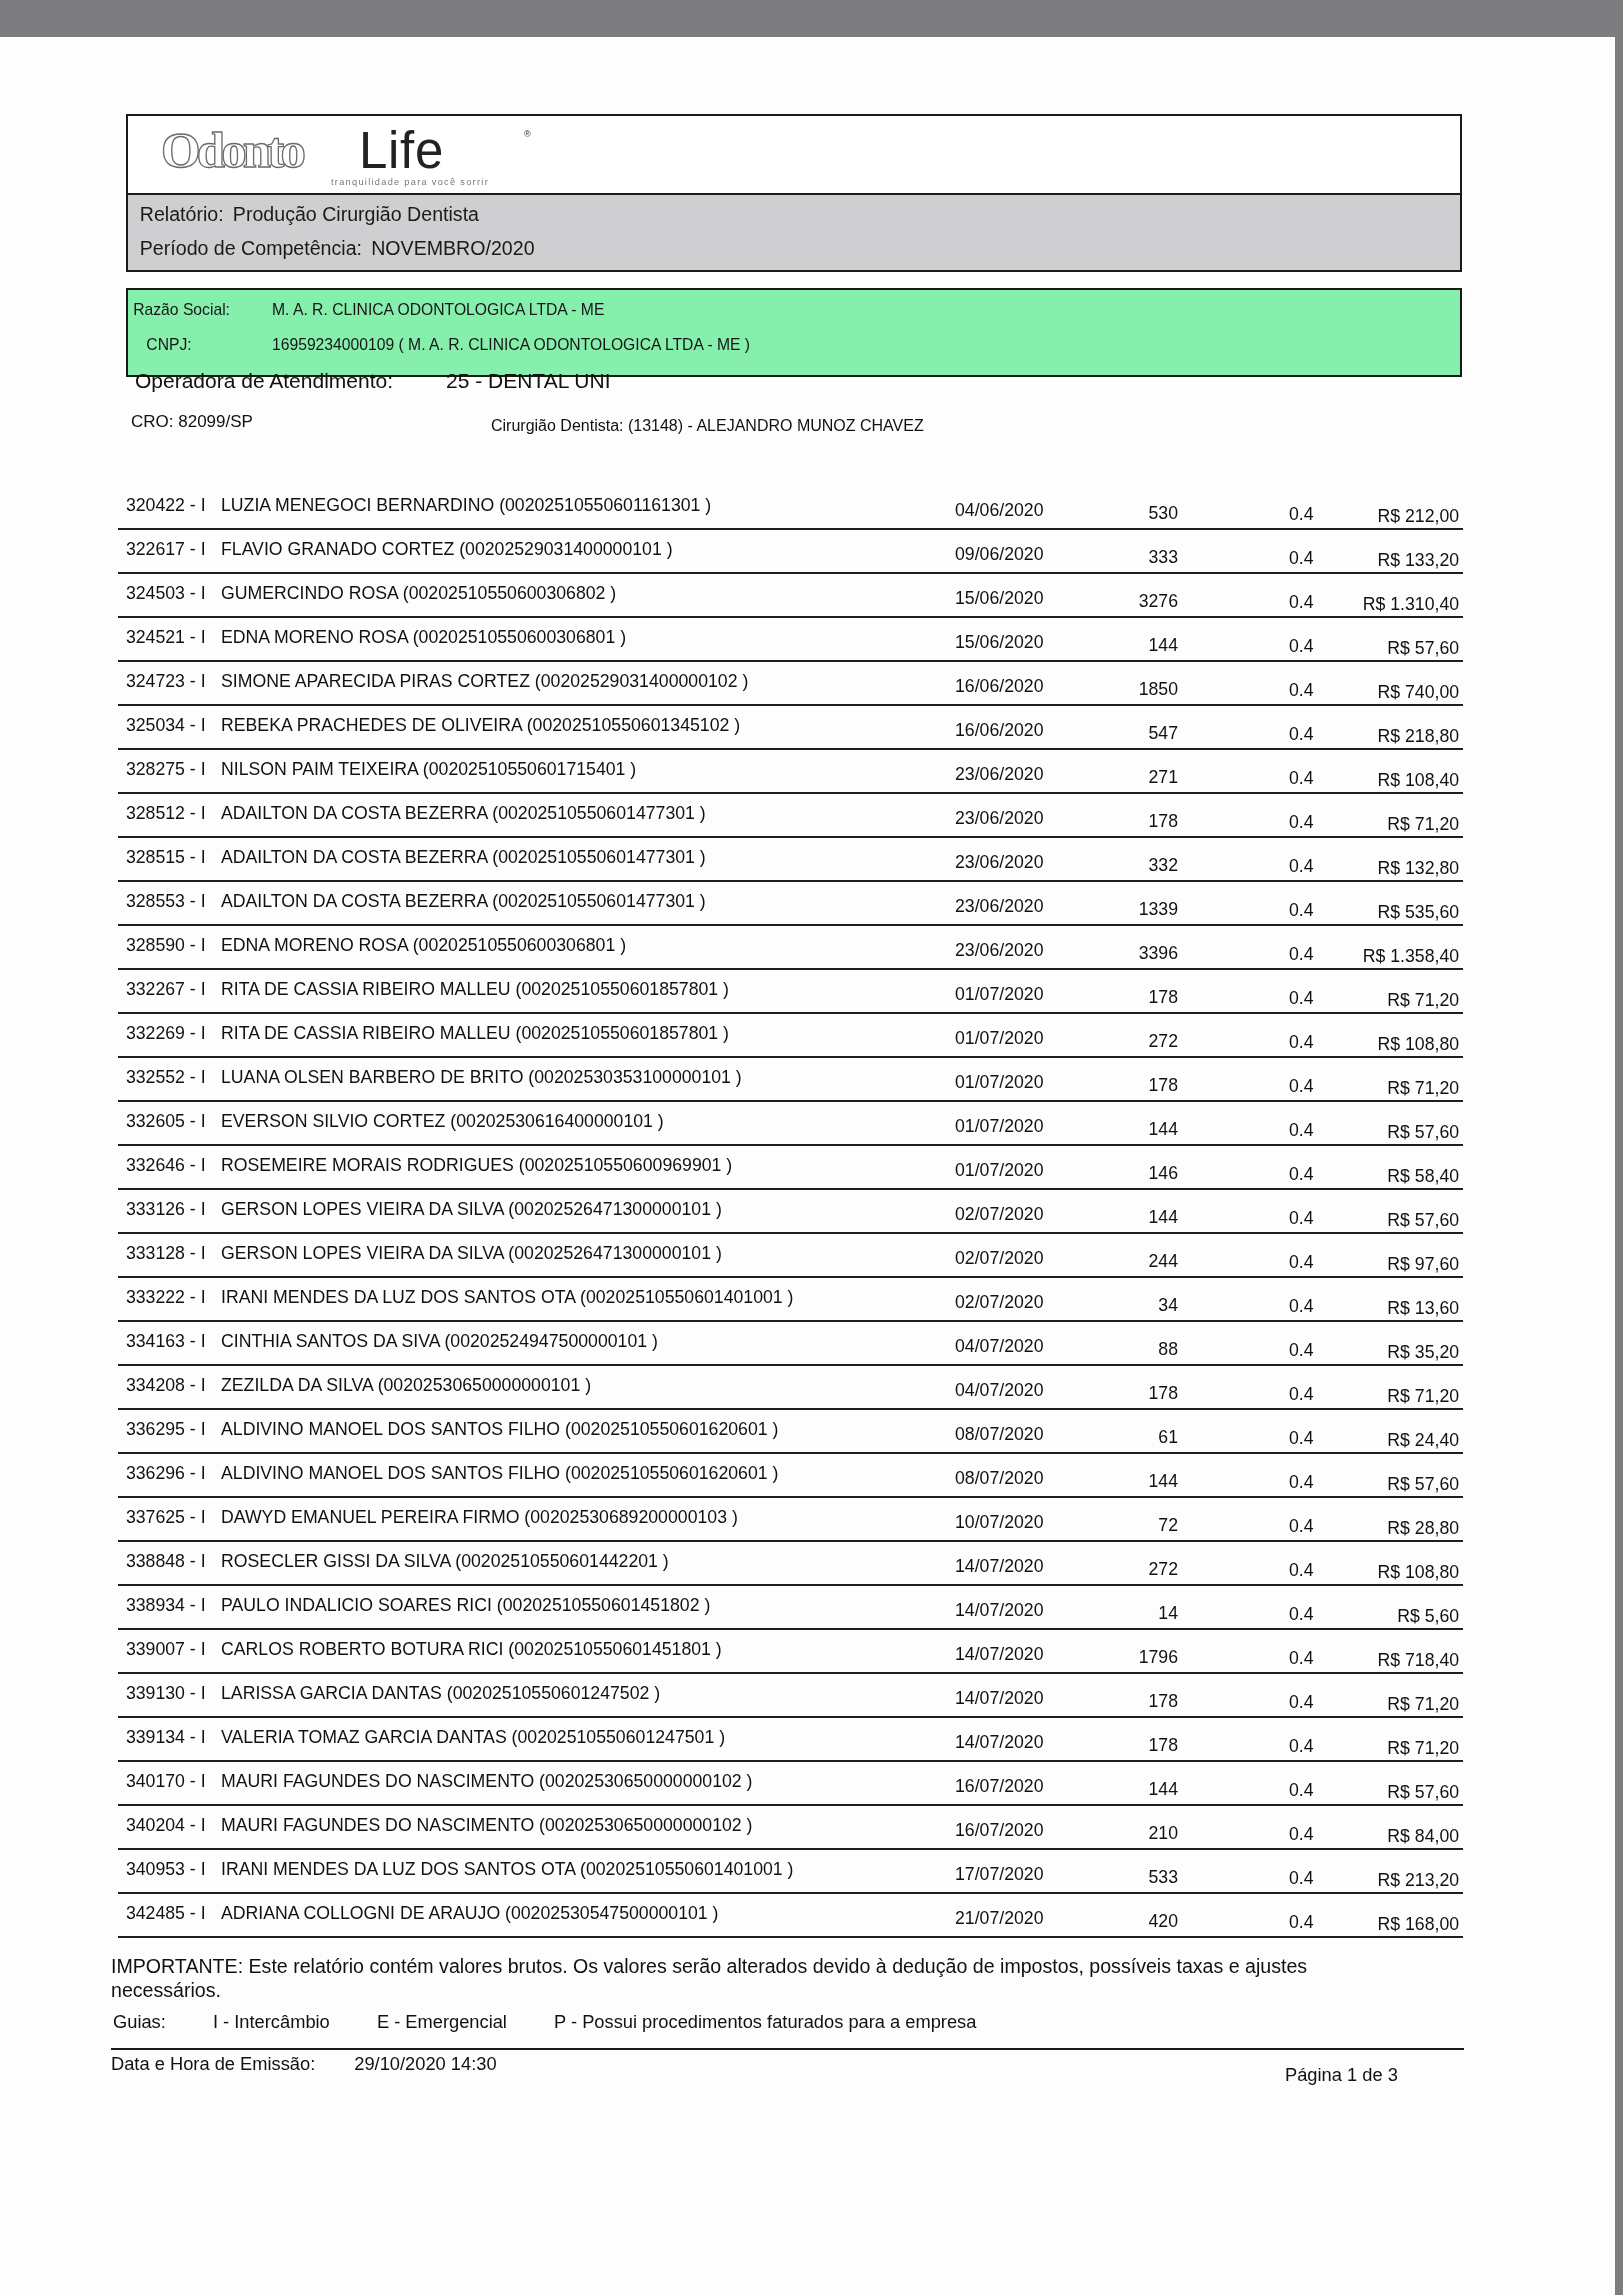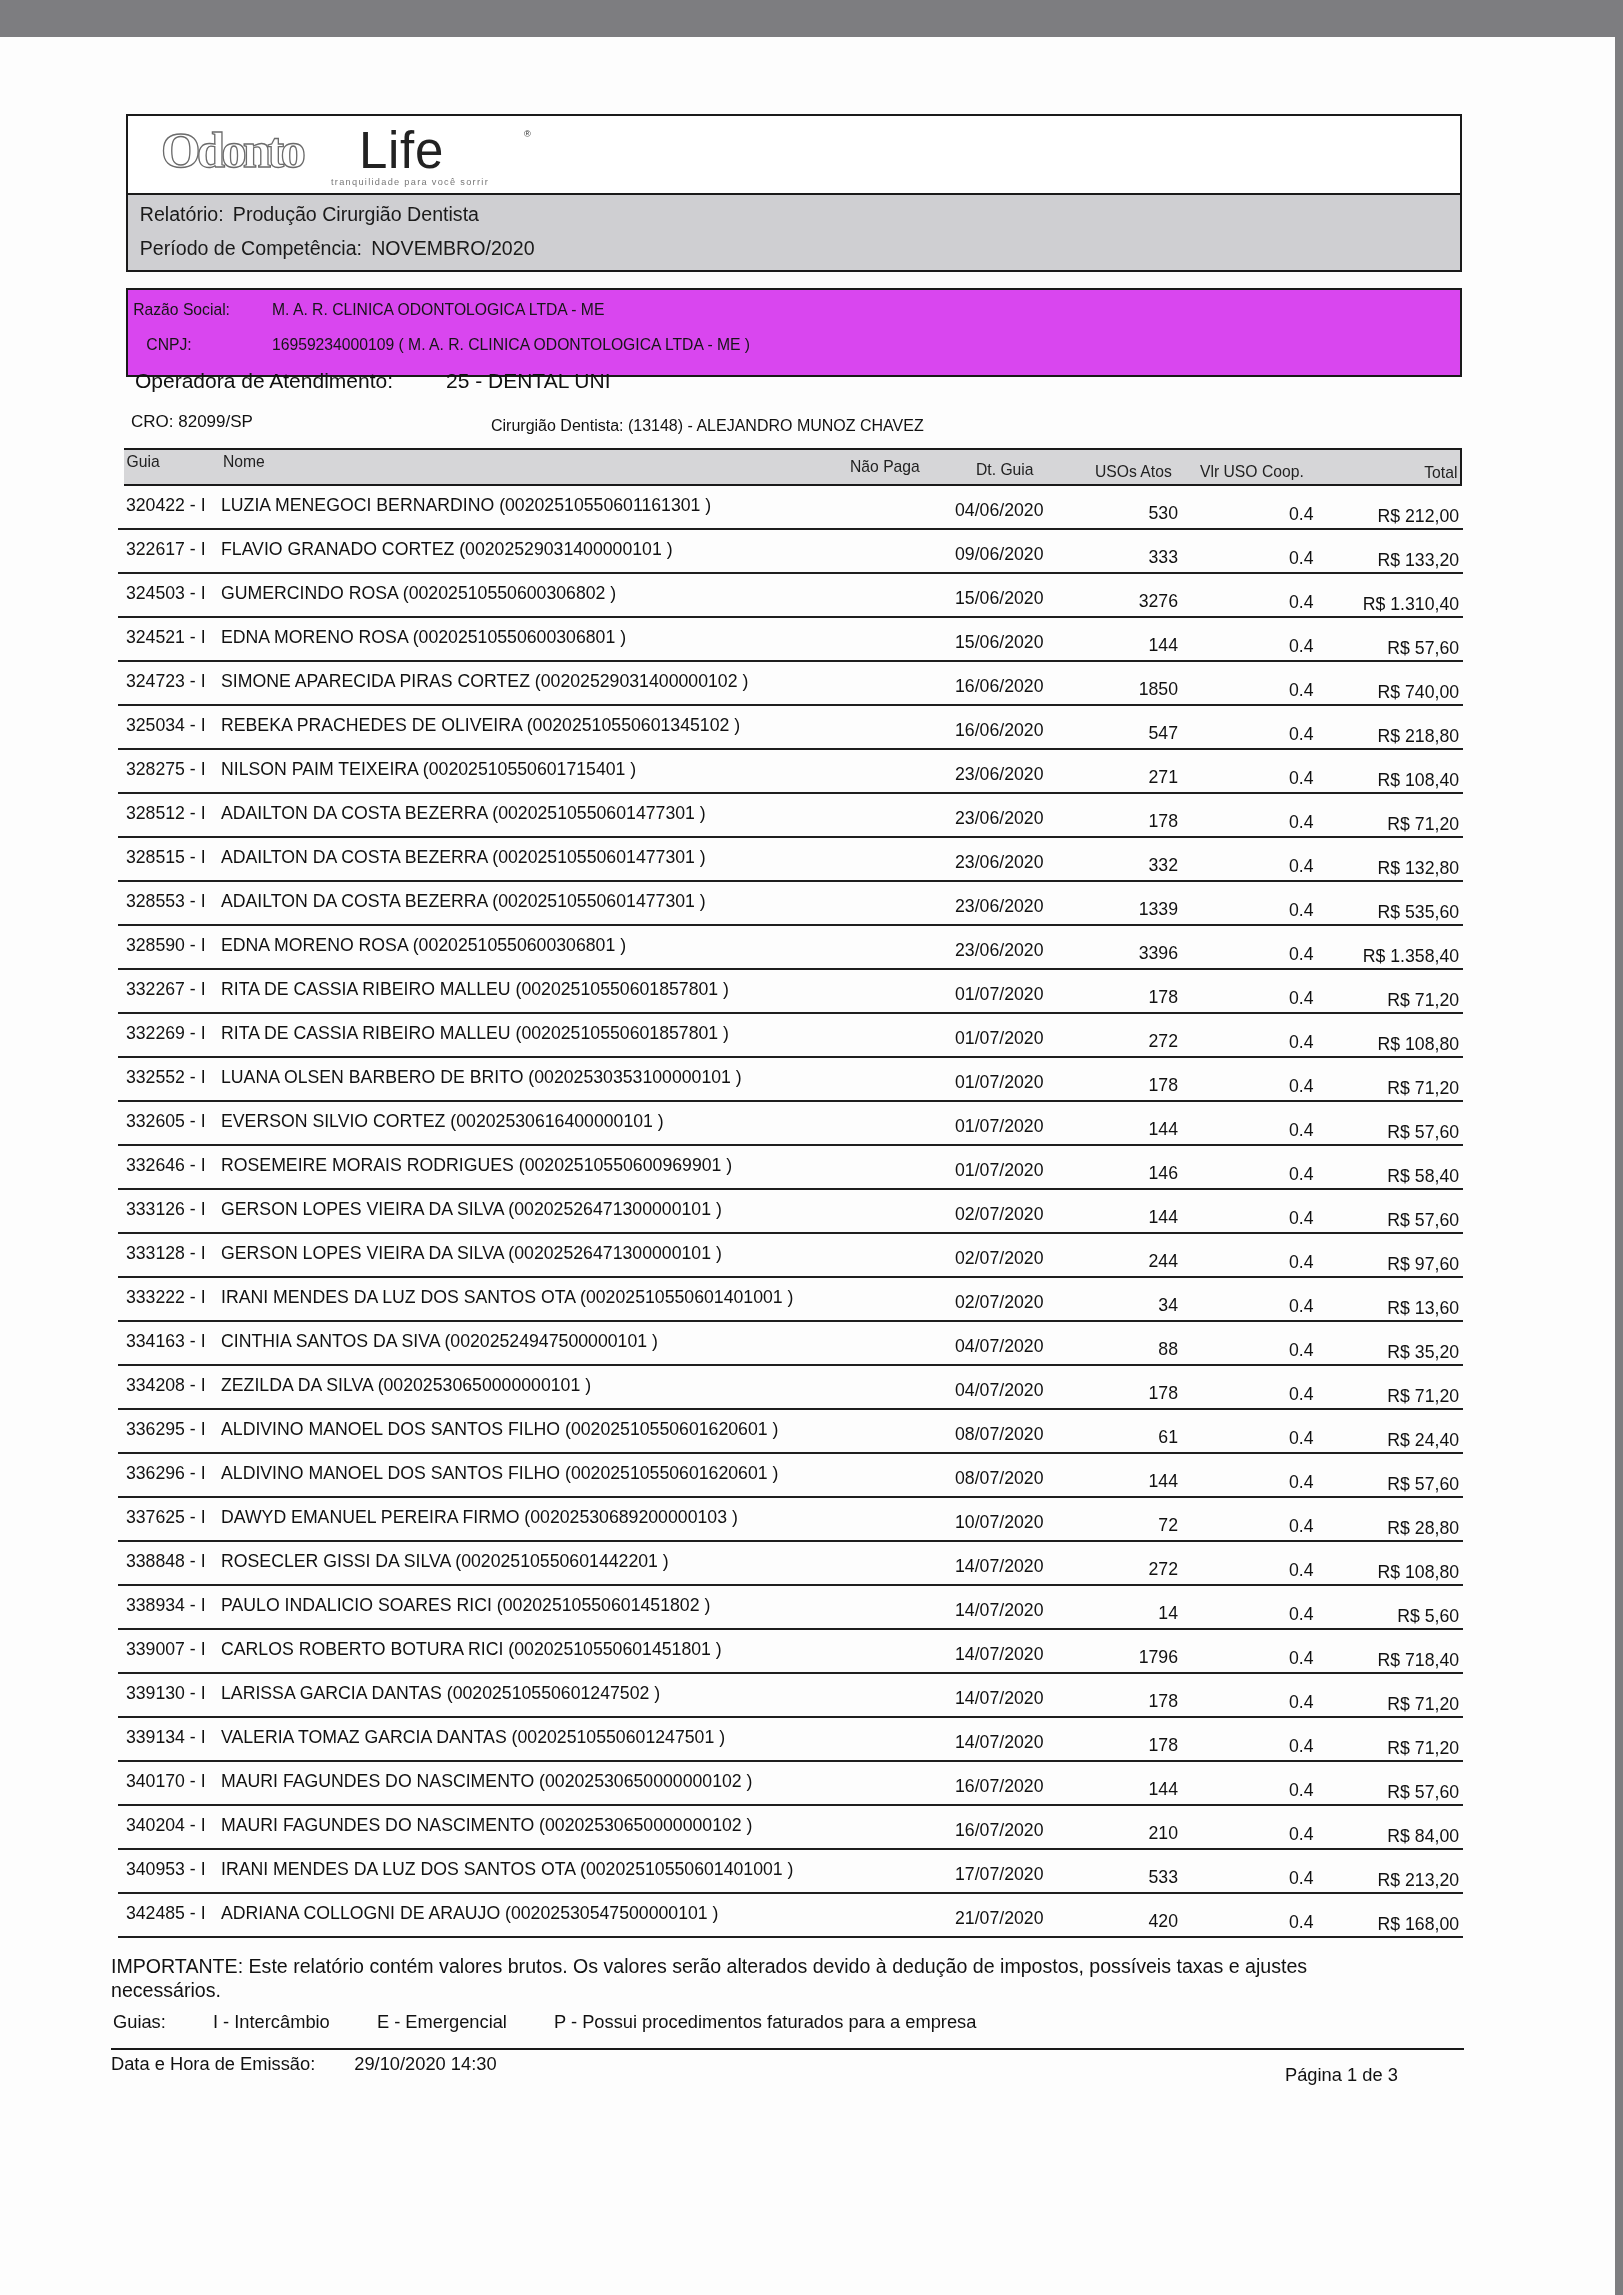--- a/index.html
+++ b/index.html
@@ -39,21 +39,21 @@
   .hdr-grey {
     position: absolute; left: 0; top: 77px; right: 0; bottom: 0;
     background: #cfcfd2; border-top: 2px solid #1a1a1a;
   }
   .hdr-line { position: absolute; left: 11.8px; font-size: 19.6px; color: #1a1a1a; }
   .hdr-line .lbl { margin-right: 9.2px; }
 
   
   .dark-band {
     position: absolute; left: 126px; top: 251px; width: 1336px; height: 89px;
-    background: #d946ef; border: 2px solid #1a1a1a; box-sizing: border-box;
+    background: #86efac; border: 2px solid #1a1a1a; box-sizing: border-box;
   }
   .dark-band .row { position: absolute; font-size: 15.7px; color: #161616; }
   .dark-band .lbl { position: absolute; left: 5.2px; }
   .dark-band .val { position: absolute; left: 144px; white-space: nowrap; }
 
   .operadora { position: absolute; left: 135px; top: 332px; font-size: 21px; color: #111; }
   .operadora .val { position: absolute; left: 311px; top: 0; white-space: nowrap; }
 
   .cro { position: absolute; left: 131px; top: 375px; font-size: 17px; }
   .dentista { position: absolute; left: 491px; top: 380px; font-size: 16px; white-space: nowrap; }
@@ -129,29 +129,20 @@
   </div>
 
   <div class="operadora">
     <span>Operadora de Atendimento:</span>
     <span class="val">25 - DENTAL UNI</span>
   </div>
 
   <div class="cro">CRO:  82099/SP</div>
   <div class="dentista">Cirurgião Dentista: (13148) - ALEJANDRO MUNOZ CHAVEZ</div>
 
-  <div class="thead">
-    <span class="th-guia">Guia</span>
-    <span class="th-nome">Nome</span>
-    <span class="th-naopaga">Não Paga</span>
-    <span class="th-dt">Dt. Guia</span>
-    <span class="th-usos">USOs Atos</span>
-    <span class="th-vlr">Vlr USO Coop.</span>
-    <span class="th-total">Total</span>
-  </div>
 
   <div class="tbody" id="tbody">
       <div class="trow">
         <span class="c-guia">320422 - I</span>
         <span class="c-nome">LUZIA MENEGOCI BERNARDINO (00202510550601161301 )</span>
         <span class="c-data">04/06/2020</span>
         <span class="c-usos">530</span>
         <span class="c-vlr">0.4</span>
         <span class="c-total">R$ 212,00</span>
       </div>

